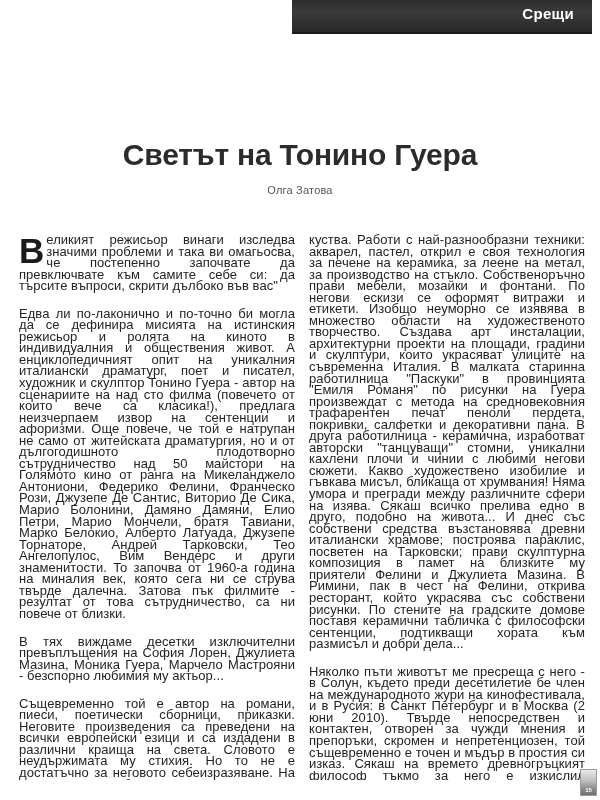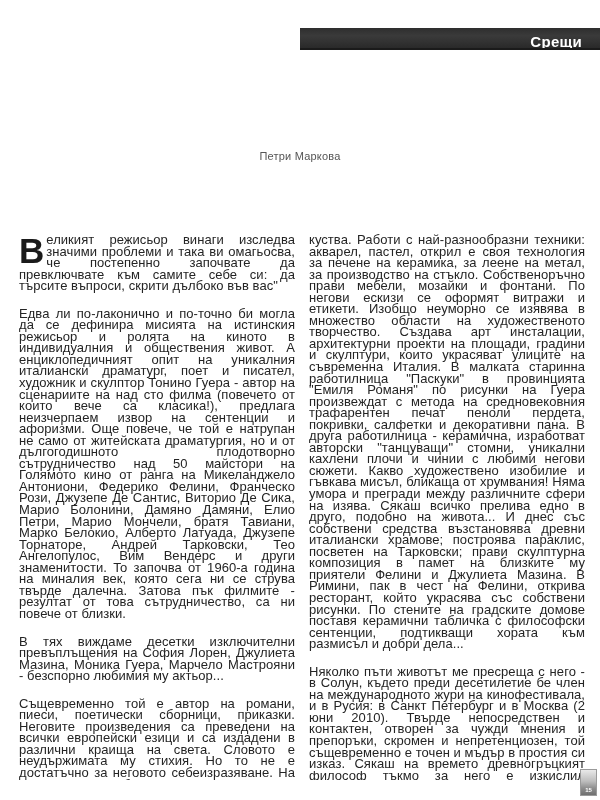--- a/index.html
+++ b/index.html
@@ -21,25 +21,24 @@
     position: absolute;
     top: 0;
     left: 0;
     width: 600px;
     height: 30px;
     background: #ffffff;
   }
   .header-band-dark {
     position: absolute;
     top: 0;
-    left: 300px;
+    left: 292px;
     width: 300px;
-    height: 22px;
+    height: 34px;
     background: linear-gradient(to bottom, #2e2e2e 0%, #3a3a3a 35%, #333333 60%, #262626 100%);
-    margin-top: 28px;
   }
   .header-band-dark::after {
     content: "";
     position: absolute;
     left: 0;
     right: 0;
     bottom: 0;
     height: 2px;
     background: #1a1a1a;
   }
@@ -137,21 +136,22 @@
 </head>
 <body>
 
 <div class="header-band">
   <div class="header-band-dark">
     <div class="header-title">Срещи</div>
   </div>
 </div>
 
 <div class="title-block">
-  <div class="doc-author">Петри Маркова</div>
+  <h1 class="doc-title">Светът на Тонино Гуера</h1>
+  <div class="doc-author">Олга Затова</div>
 </div>
 
 <div class="columns">
 
   <div class="column">
     <p class="dropcap-para">Великият режисьор винаги изследва значими проблеми и така ви омагьосва, че постепенно започвате да превключвате към самите себе си: да търсите въпроси, скрити дълбоко във вас"</p>
     <p>Едва ли по-лаконично и по-точно би могла да се дефинира мисията на истинския режисьор и ролята на киното в индивидуалния и обществения живот. А енциклопедичният опит на уникалния италиански драматург, поет и писател, художник и скулптор Тонино Гуера - автор на сценариите на над сто филма (повечето от които вече са класика!), предлага неизчерпаем извор на сентенции и афоризми. Още повече, че той е натрупан не само от житейската драматургия, но и от дългогодишното плодотворно сътрудничество над 50 майстори на Голямото кино от ранга на Микеланджело Антониони, Федерико Фелини, Франческо Рози, Джузепе Де Сантис, Виторио Де Сика, Марио Болонини, Дамяно Дамяни, Елио Петри, Марио Мончели, братя Тавиани, Марко Белокио, Алберто Латуада, Джузепе Торнаторе, Андрей Тарковски, Тео Ангелопулос, Вим Вендерс и други знаменитости. То започва от 1960-а година на миналия век, която сега ни се струва твърде далечна. Затова пък филмите - резултат от това сътрудничество, са ни повече от близки.</p>
     <p>В тях виждаме десетки изключителни превъплъщения на София Лорен, Джулиета Мазина, Моника Гуера, Марчело Мастрояни - безспорно любимия му актьор...</p>
     <p class="tight">Същевременно той е автор на романи, пиеси, поетически сборници, приказки. Неговите произведения са преведени на всички европейски езици и са издадени в различни краища на света. Словото е неудържимата му стихия. Но то не е достатъчно за неговото себеизразяване. На помощ идват изобразителните из-</p>
   </div>

